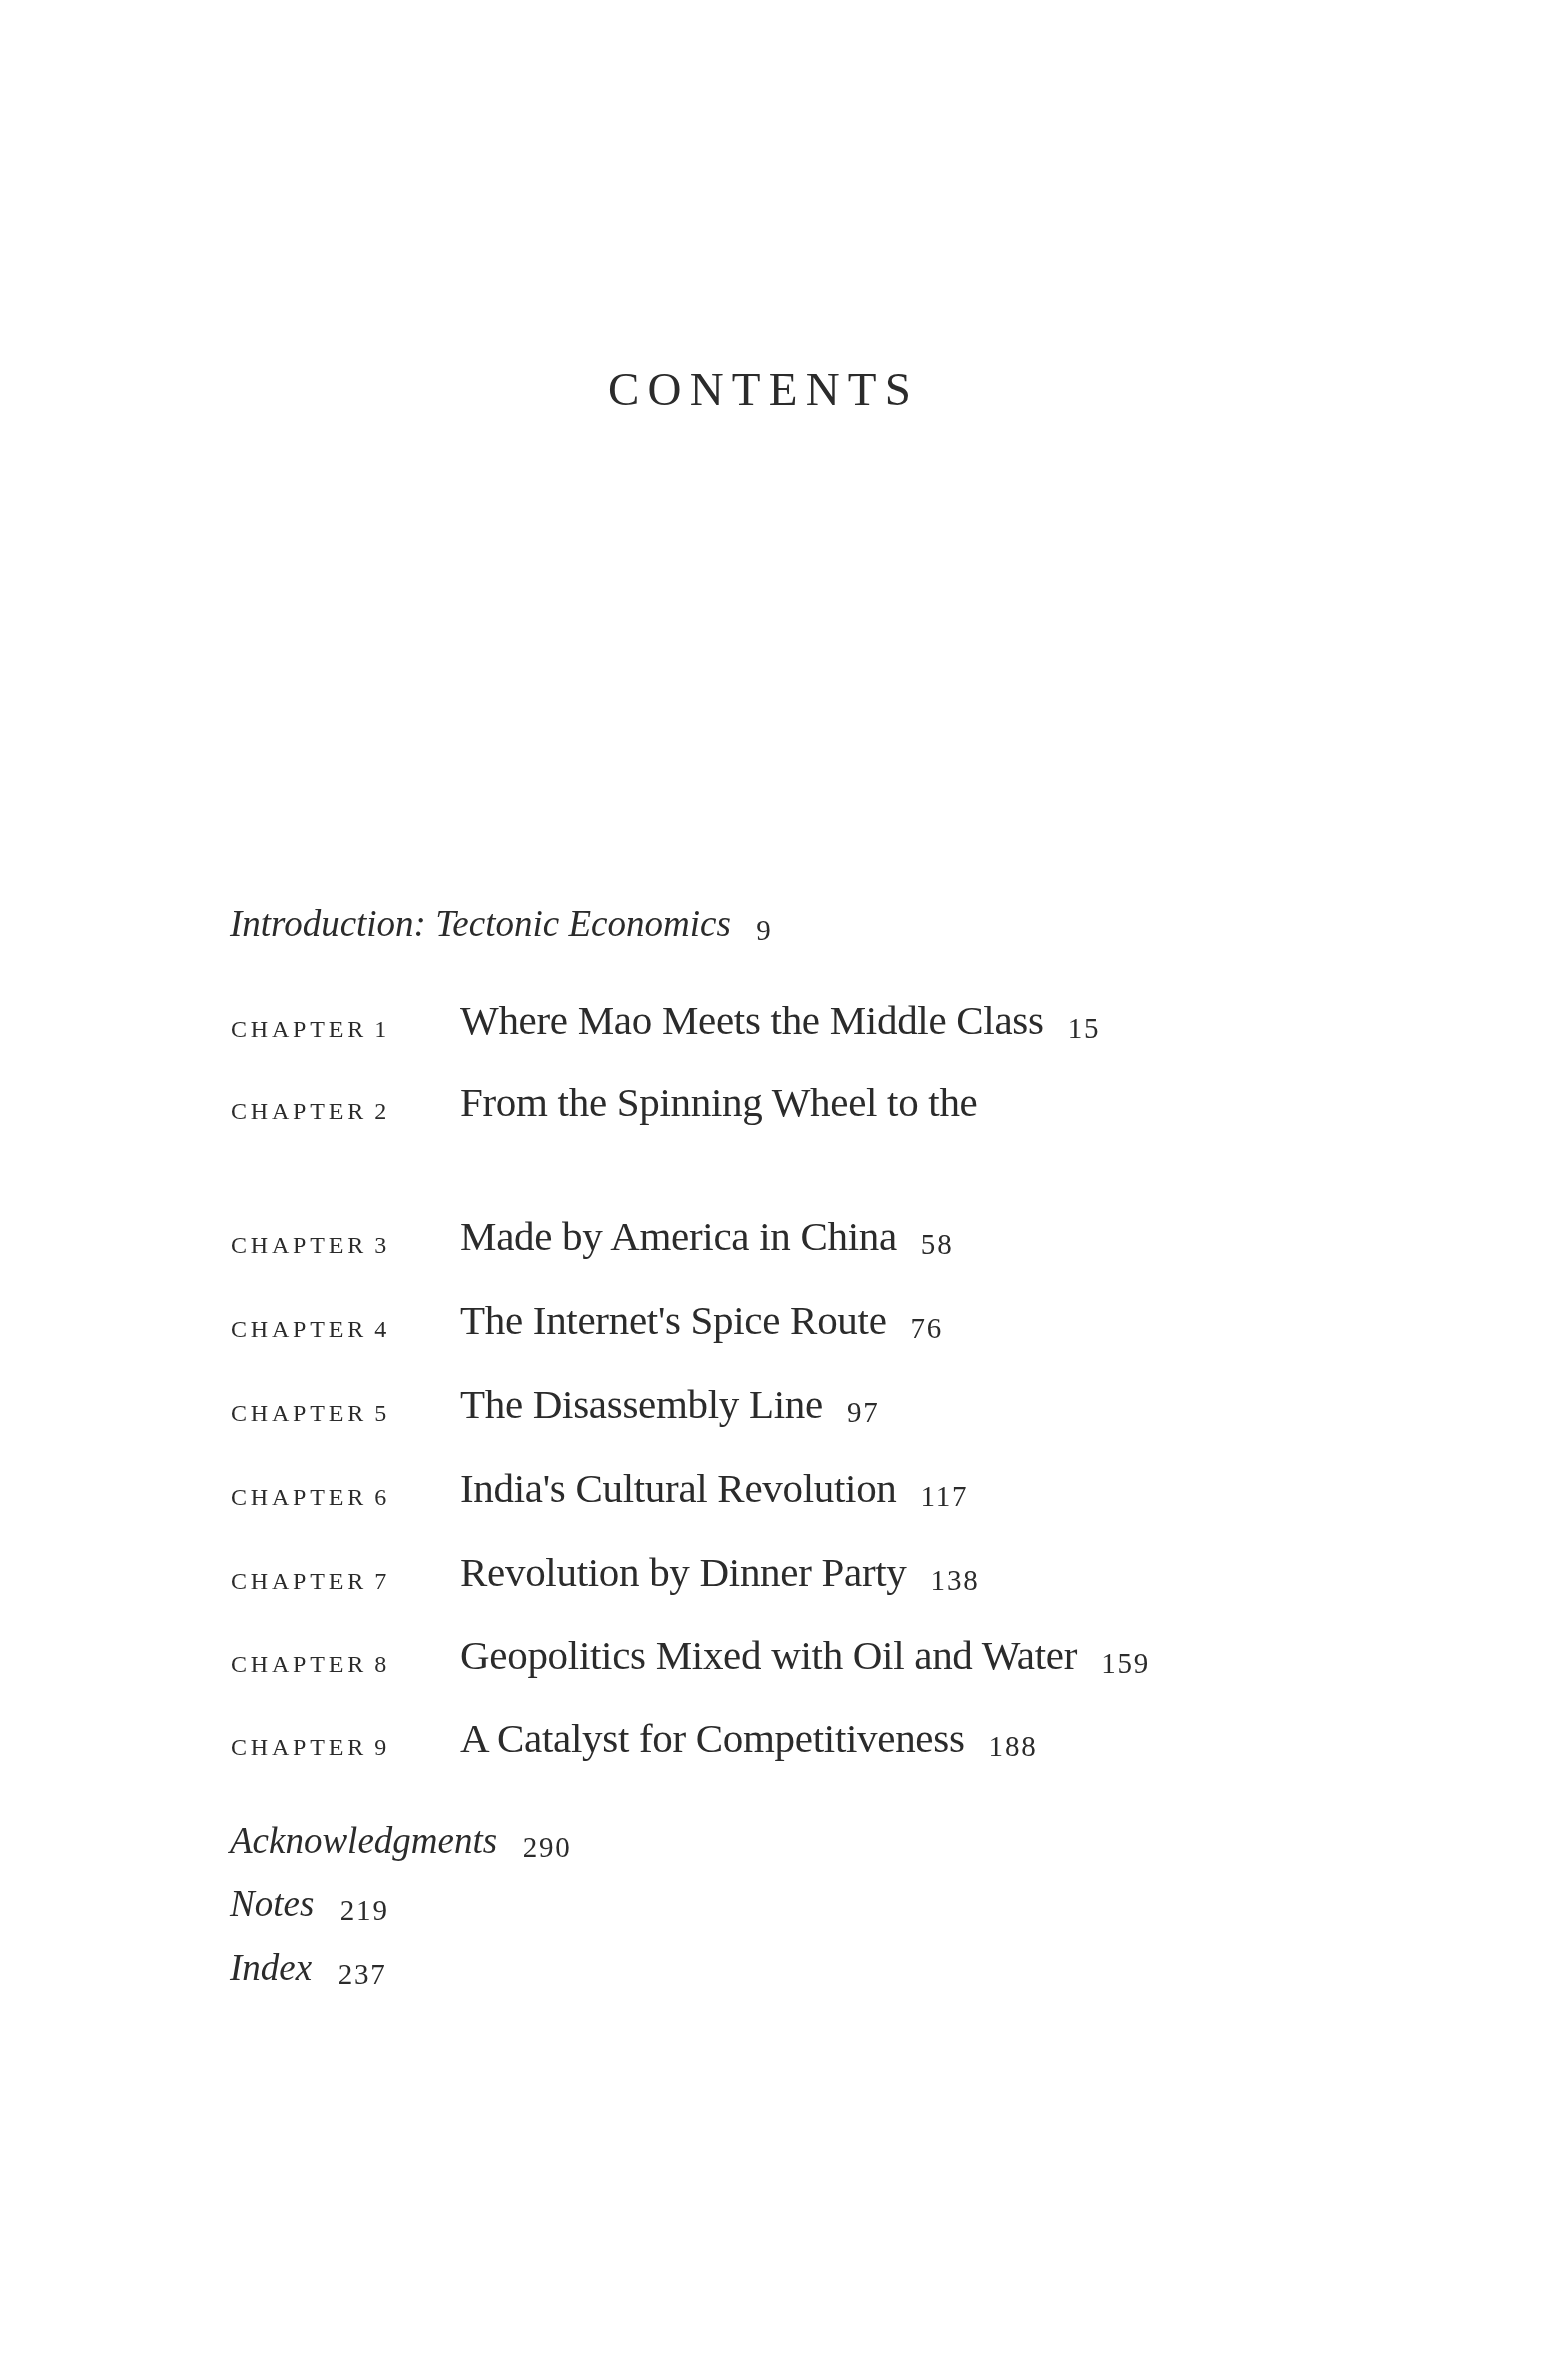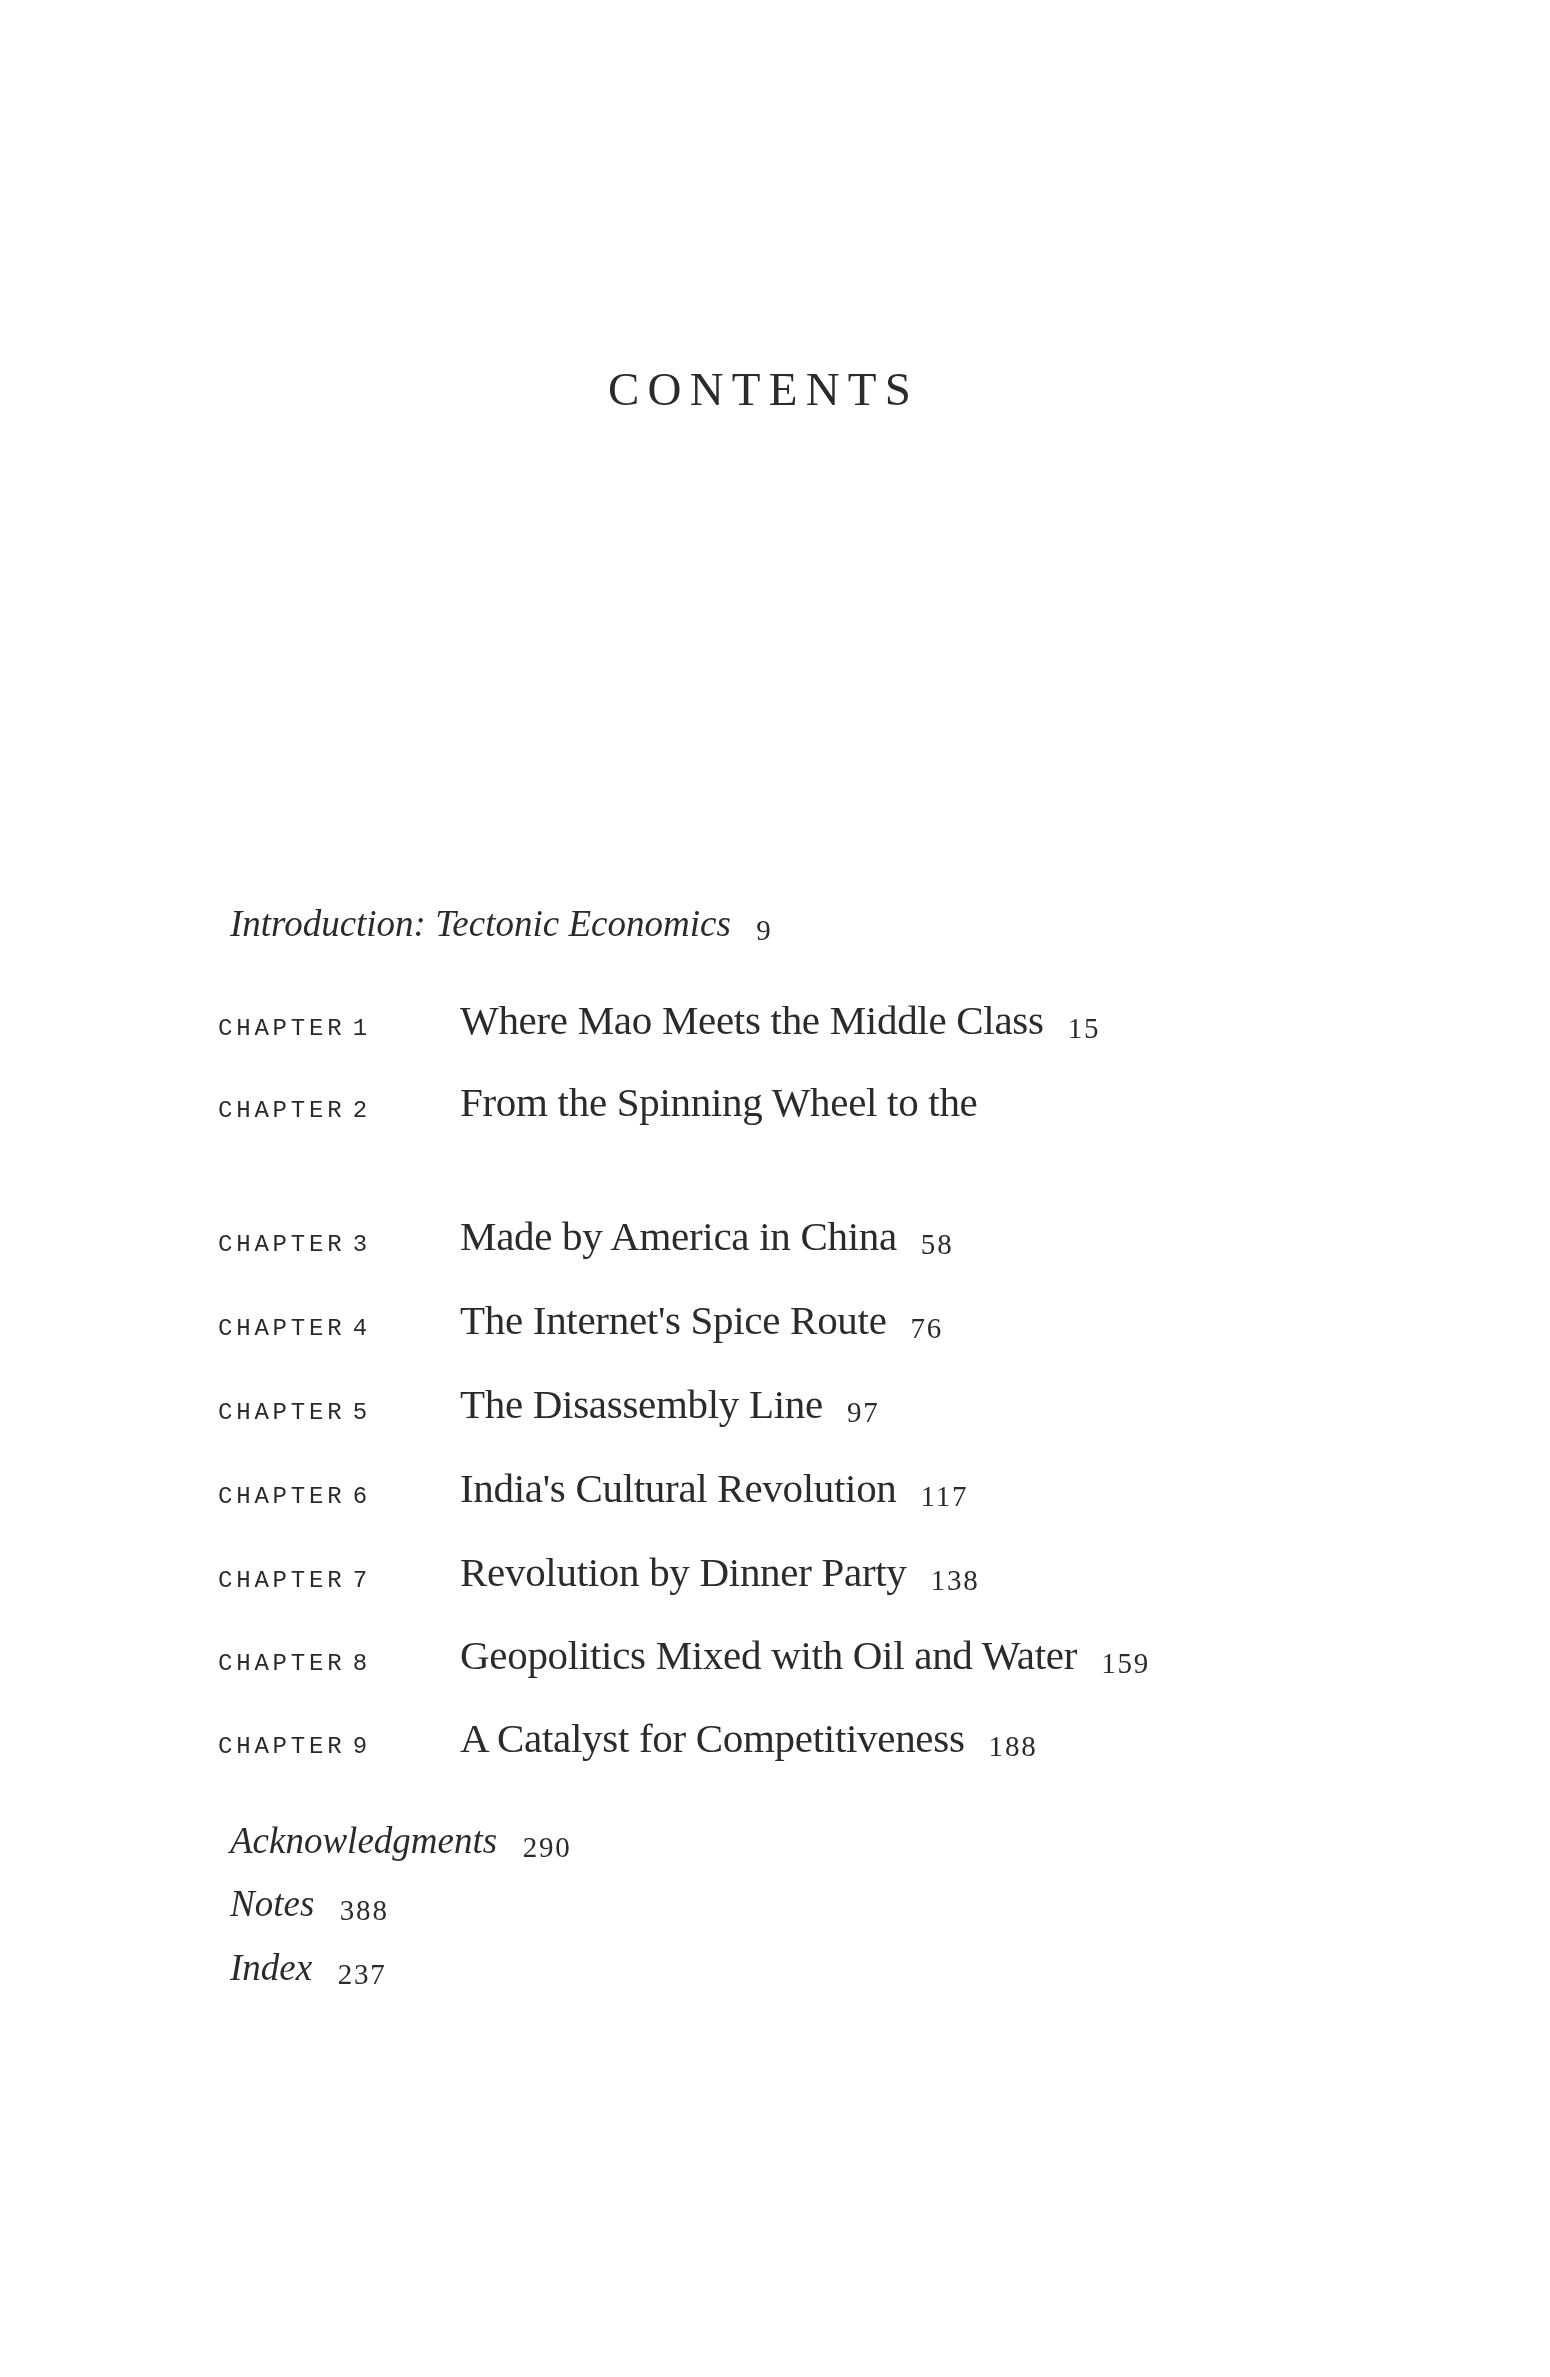--- a/index.html
+++ b/index.html
@@ -10,23 +10,23 @@
     color: #2b2b2b;
   }
   .page { position: absolute; left: 0; top: 0; width: 1550px; height: 1976px; }
   .title {
     position: absolute; left: 608px; top: 366px;
     font-size: 47px; letter-spacing: 8.2px; line-height: 1;
     white-space: nowrap;
   }
   .row { position: absolute; left: 0; width: 1550px; white-space: nowrap; }
   .label {
-    position: absolute; left: 218px;
+    position: absolute; left: 231px;
     font-size: 24px; letter-spacing: 3.8px; text-transform: uppercase;
-    font-variant: normal; line-height: 1; font-family: Liberation Mono, monospace;
+    font-variant: normal; line-height: 1;
   }
   .label .num { font-size: 24px; margin-left: 7.3px; letter-spacing: 0; }
   .ch-title {
     position: absolute; left: 460px;
     font-size: 41px; line-height: 47px; letter-spacing: -0.3px;
   }
   .pg {
     font-size: 29px; margin-left: 24px; letter-spacing: 1.8px;
     position: relative; top: 3.6px;
   }
@@ -91,20 +91,20 @@
 
   <div class="row" style="top:1715px;">
     <div class="label" style="top:20px;text-align:center;"><span>Chapter</span><span class="num">9</span></div>
     <div class="ch-title" style="top:0px;"><span>A Catalyst for Competitiveness</span><span class="pg">188</span></div>
   </div>
 
   <div class="italic-entry" style="top:1822px;">
     <span>Acknowledgments</span><span class="pg">290</span>
   </div>
   <div class="italic-entry" style="top:1885px;">
-    <span>Notes</span><span class="pg">388</span>
+    <span>Notes</span><span class="pg">219</span>
   </div>
   <div class="italic-entry" style="top:1949px;">
     <span>Index</span><span class="pg">237</span>
   </div>
 
 </div>
 
 
 </body></html>

